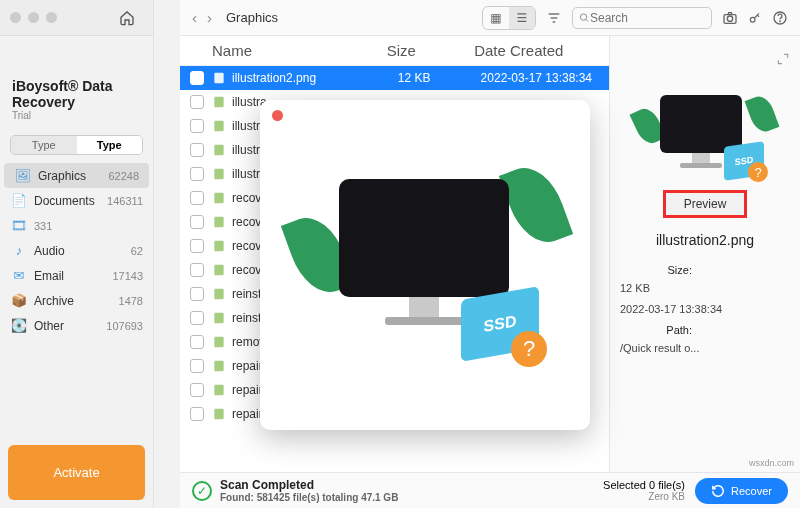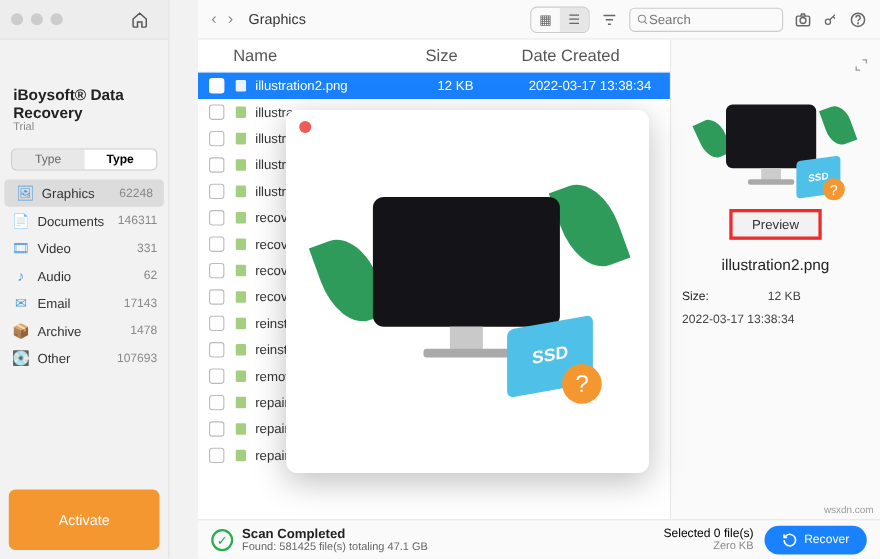--- a/index.html
+++ b/index.html
@@ -52,26 +52,26 @@
 .stand { position:absolute; left:52px; top:63px; width:18px; height:12px; background:#ccc;}
 .base { position:absolute; left:40px; top:73px; width:42px; height:5px; background:#aaa; border-radius:2px;}
 .ssd { position:absolute; right:6px; bottom:2px; width:40px; height:34px; background:#4fc0e8; border-radius:4px; transform:skewY(-8deg); display:flex; align-items:center; justify-content:center; color:#fff; font-size:9px; font-weight:700;}
 .qm { position:absolute; right:2px; bottom:-2px; width:20px; height:20px; background:#f59731; border-radius:50%; color:#fff; display:flex; align-items:center; justify-content:center; font-size:13px;}
 .leaf { position:absolute; width:24px; height:36px; background:#2e9b5b; border-radius:0 50% 0 50%;}
 .leaf.l { left:-4px; top:18px; transform:rotate(-25deg);}
 .leaf.r { right:-4px; top:6px; transform:rotate(160deg);}
 .pvbtn { border:3px solid #ef2b2b; padding:4px 18px; font-size:12px; background:#f2f2f2; cursor:pointer; margin-bottom:14px;}
 .pname { font-size:14px; color:#222; margin-bottom:10px;}
 .meta { width:100%; font-size:11px;}
-.meta div { display:flex; margin:3px 0;}
+.meta div { display:flex; margin:3px 0;flex-direction:column;}
 .meta .ml{ width:72px; text-align:right; color:#222; margin-right:6px;}
 .meta .mv{ color:#444;}
 .footer { position:absolute; left:180px; right:0; bottom:0; height:36px; background:#fafafa; border-top:1px solid #e6e6e6; display:flex; align-items:center; padding:0 12px; font-size:11px;}
 .okico { width:20px; height:20px; border:2px solid #2aad4d; border-radius:50%; color:#2aad4d; display:flex; align-items:center; justify-content:center; margin-right:8px; font-size:12px;}
-.ftxt .t{ font-weight:700; font-size:12px; color:#222;} .ftxt .s{ color:#666; font-size:10px;}
+.ftxt .t{ font-weight:700; font-size:12px; color:#222;} .ftxt .s{ color:#666; font-size:10px;font-weight:bold;}
 .fsel { margin-left:auto; text-align:right; margin-right:10px;}
 .fsel .t{font-size:11px;} .fsel .s{font-size:10px;color:#888;}
 .recover { background:#1a82ff; color:#fff; padding:6px 16px; border-radius:14px; display:flex; align-items:center; gap:6px; cursor:pointer;}
 .popup { position:absolute; left:260px; top:100px; width:330px; height:330px; background:#fff; border-radius:10px; box-shadow:0 8px 30px rgba(0,0,0,0.25); display:flex; align-items:center; justify-content:center;}
 .popup .dot{ position:absolute; left:12px; top:10px; width:11px; height:11px; border-radius:50%; background:#ef5b55;}
 .popup .art { width:260px; height:220px; position:relative;}
 .popup .mon { position:absolute; left:44px; top:24px; width:170px; height:118px; background:#141418; border-radius:10px;}
 .popup .ap { position:absolute; left:60px; top:40px; color:#ddd; font-size:36px;}
 .popup .st { position:absolute; left:114px; top:142px; width:30px; height:22px; background:#c9c9c9;}
 .popup .bs { position:absolute; left:90px; top:162px; width:80px; height:8px; background:#aaa; border-radius:3px;}
@@ -114,21 +114,20 @@
           <span class="cn">Graphics</span>
           <span class="cc">62248</span>
         </div>
         <div class="cat">
           <span class="ci" style="color:#4f9edc">📄</span>
           <span class="cn">Documents</span>
           <span class="cc">146311</span>
         </div>
         <div class="cat">
           <span class="ci" style="color:#4f9edc">🎞</span>
-          <span class="cn">Video</span>
           <span class="cc">331</span>
         </div>
         <div class="cat">
           <span class="ci" style="color:#4f9edc">♪</span>
           <span class="cn">Audio</span>
           <span class="cc">62</span>
         </div>
         <div class="cat">
           <span class="ci" style="color:#4f9edc">✉</span>
           <span class="cn">Email</span>
@@ -390,20 +389,24 @@
       <div class="pvbtn">Preview</div>
       <div class="pname">illustration2.png</div>
       <div class="meta">
         <div>
             <div class="ml">Size:</div>
             <div class="mv">12 KB</div>
           </div>
         <div>
             <div class="mv">2022-03-17 13:38:34</div>
           </div>
+        <div>
+            <div class="ml">Path:</div>
+            <div class="mv">/Quick result o...</div>
+          </div>
       </div>
     </div>
   </div>
 
   <div class="footer">
     <div class="okico">✓</div>
     <div class="ftxt">
       <div class="t">Scan Completed</div>
       <div class="s">Found: 581425 file(s) totaling 47.1 GB</div>
     </div>

